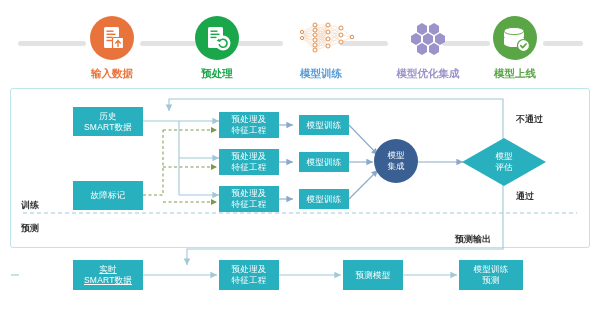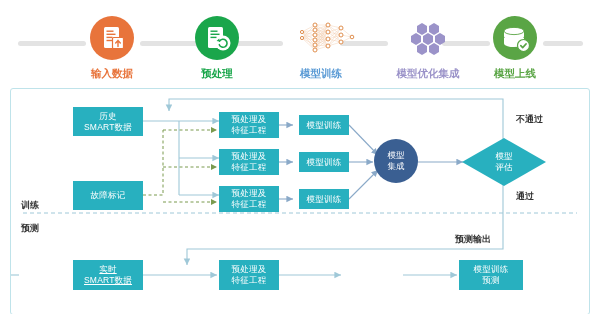--- a/index.html
+++ b/index.html
@@ -62,21 +62,21 @@
     margin: 0 auto;
     position: relative;
   }
 
   
   #panel {
     position: absolute;
     left: 10px;
     top: 88px;
     width: 580px;
-    height: 227px;
+    height: 160px;
     border: 1px solid #bfe3ea;
     border-radius: 3px;
     background: #ffffff;
     box-sizing: border-box;
   }
   #svgmain {
     position: absolute;
     left: 0;
     top: 0;
   }
@@ -358,19 +358,22 @@
     <div class="lane-label" style="left:10px; top:133px;">预测</div>
 
     <div class="node-box" style="left:62px; top:171px; width:70px; height:30px;text-decoration:underline;">
       <span>实时
 SMART数据</span>
     </div>
     <div class="node-box" style="left:208px; top:171px; width:60px; height:30px;">
       <span>预处理及
 特征工程</span>
     </div>
+    <div class="node-box" style="left:332px; top:171px; width:60px; height:30px;">
+      <span>预测模型</span>
+    </div>
     <div class="node-box" style="left:448px; top:171px; width:64px; height:30px;">
       <span>模型训练
 预测</span>
     </div>
 
   </div>
 </div>
 
 </body></html>

